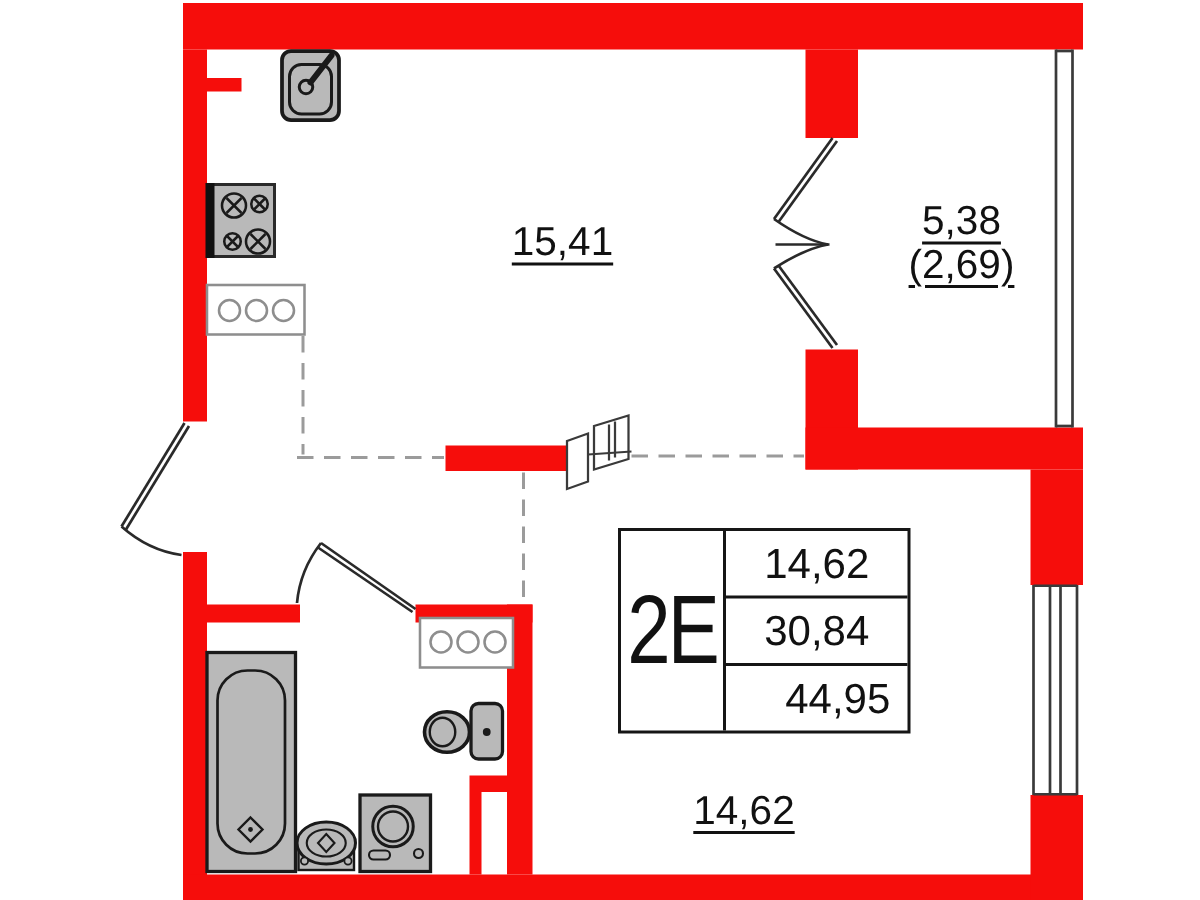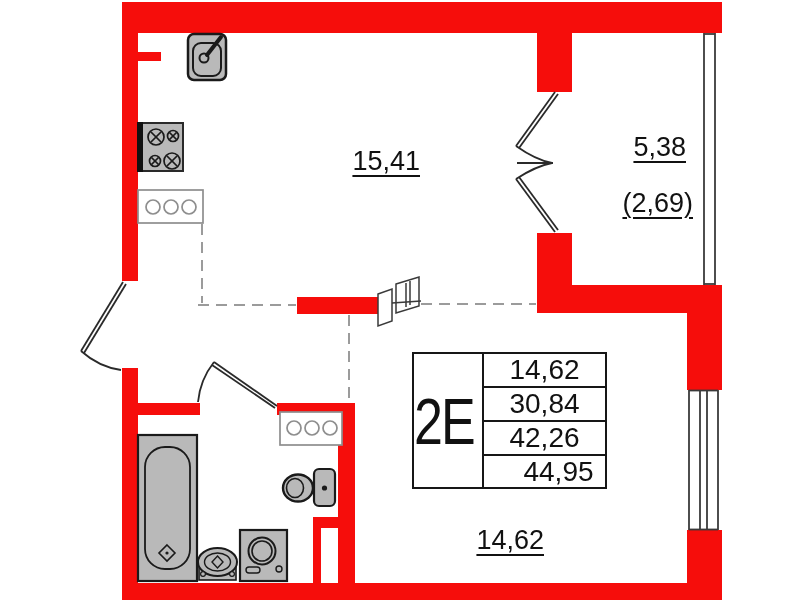--- a/index.html
+++ b/index.html
@@ -2,31 +2,31 @@
 <html><head>
 <meta charset="utf-8">
 <style>
   html,body{margin:0;padding:0;background:#ffffff;}
   #stage{
     position:relative;width:800px;height:600px;background:#ffffff;overflow:hidden;
     font-family:"Liberation Sans",sans-serif;color:#111;
   }
   #plan-svg{position:absolute;left:0;top:0;}
   .area-label{
-    position:absolute;font-size:27px;line-height:1.0;text-align:right;color:#111;
+    position:absolute;font-size:27px;line-height:1.0;text-align:center;color:#111;
     text-decoration:underline;text-decoration-thickness:2px;text-underline-offset:5px;
     white-space:nowrap;letter-spacing:0px;
   }
   .info-table{
     position:absolute;left:412px;top:352px;width:195px;height:137px;
     background:#fff;border:2px solid #161616;box-sizing:border-box;display:flex;
   }
   .unit-cell{
     width:70px;flex:none;border-right:2px solid #161616;box-sizing:border-box;
-    display:flex;align-items:center;
+    display:flex;align-items:center;justify-content:center;
   }
   .unit-cell span{
     font-size:52px;letter-spacing:-2px;transform:scaleY(1.25);display:inline-block;
   }
   .value-col{flex:1;display:flex;flex-direction:column;}
   .value-row{
     flex:1;border-bottom:2px solid #161616;box-sizing:border-box;
     display:flex;align-items:center;justify-content:center;font-size:28px;
   }
   .value-row:last-child{border-bottom:none;padding-left:28px;}
@@ -178,31 +178,30 @@
       <ellipse cx="298" cy="488" rx="15" ry="13.5" fill="#b9b9b9" stroke="#1a1a1a" stroke-width="2.4"></ellipse>
       <ellipse cx="295" cy="488" rx="8.5" ry="9.5" fill="none" stroke="#1a1a1a" stroke-width="1.6"></ellipse>
       <circle cx="324.5" cy="488" r="2.6" fill="#1a1a1a"></circle>
     </g>
   </svg>
 
   <div class="area-label" style="left:330px;top:148px;width:90px;">15,41</div>
 
   <div class="area-label" style="left:596px;top:134px;width:90px;">5,38</div>
 
-  <div class="area-label" style="left:589px;top:163px;width:104px;margin-top:27px;">(2,69)</div>
+  <div class="area-label" style="left:589px;top:163px;width:104px;">(2,69)</div>
 
 
 
   <div class="area-label" style="left:448px;top:527px;width:96px;">14,62</div>
 
   <div class="info-table">
     <div class="unit-cell">
       <span>2E</span>
     </div>
     <div class="value-col">
       <div class="value-row">14,62</div>
       <div class="value-row">30,84</div>
-      <div class="value-row">42,26</div>
       <div class="value-row">44,95</div>
     </div>
   </div>
 
 </div>
 
 </body></html>

